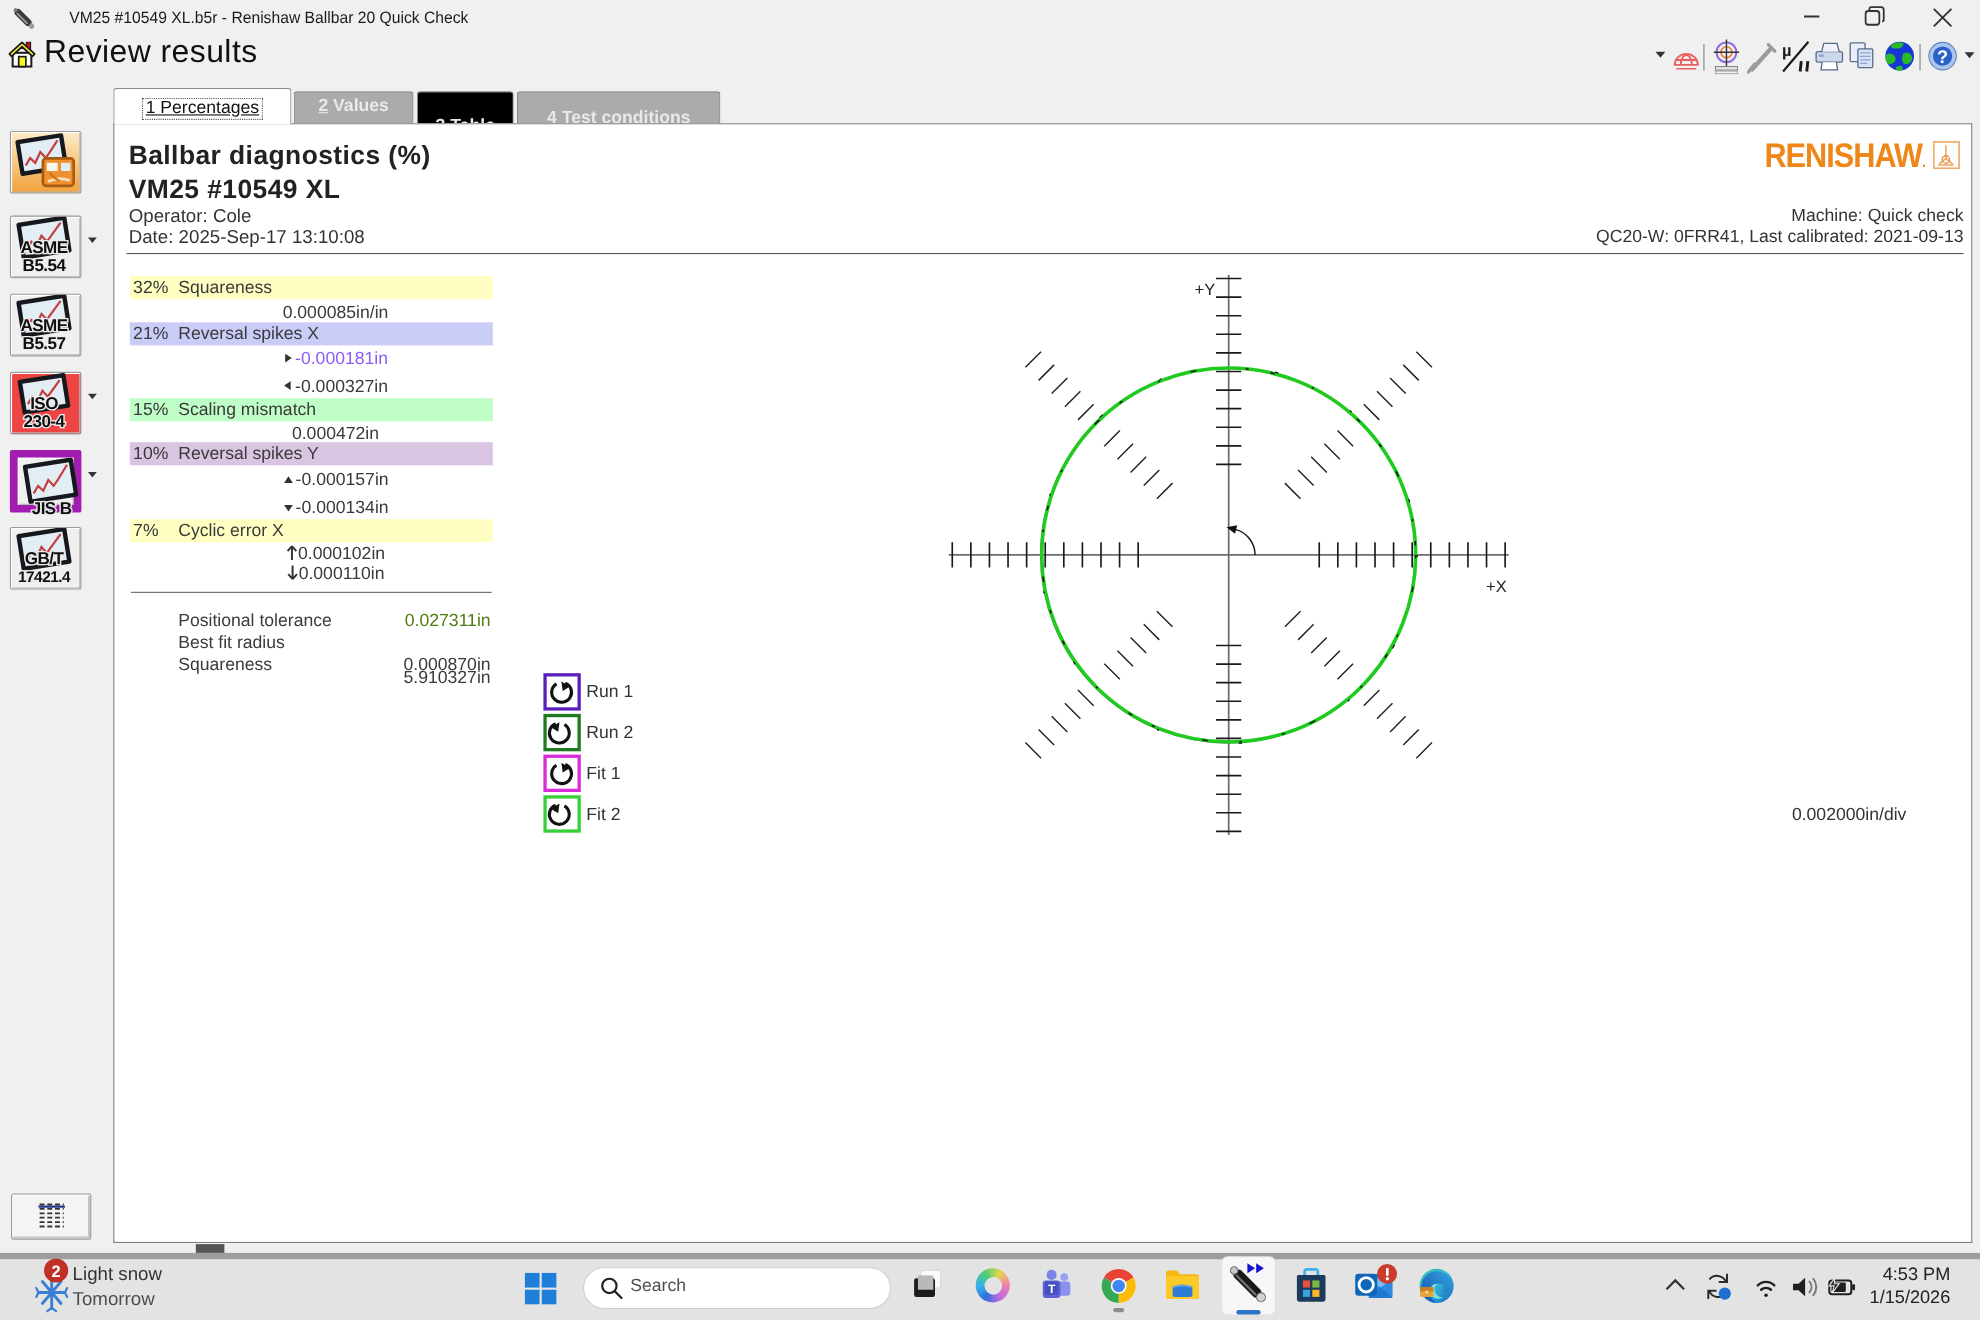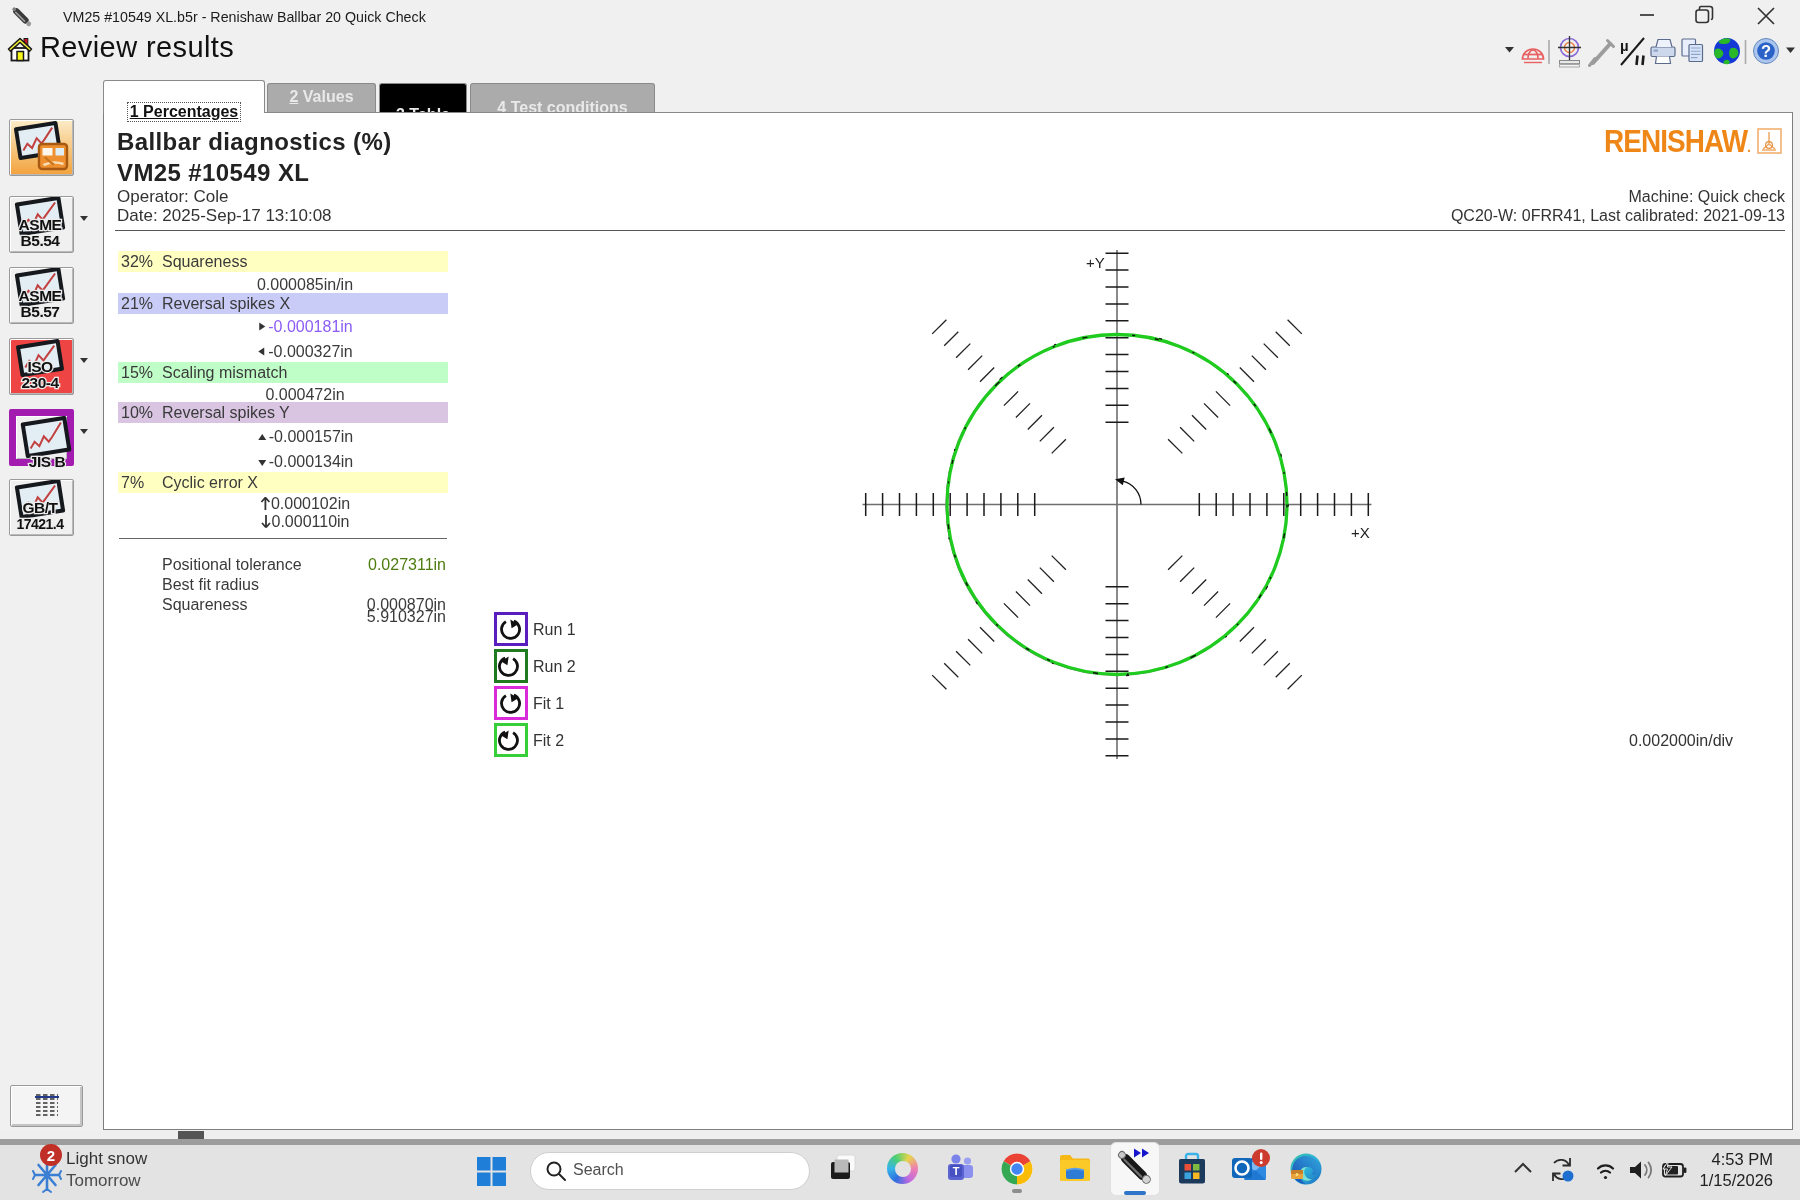--- a/index.html
+++ b/index.html
@@ -80,21 +80,21 @@
     <circle cx="266" cy="17" r="12.5" fill="#aac6ee" stroke="#6688bb" stroke-width="1"></circle>
     <circle cx="266" cy="17" r="8.8" fill="#2a62c8"></circle>
     <text x="266" y="23" font-family="Liberation Sans, sans-serif" font-size="16.5" font-weight="bold" fill="#fff" text-anchor="middle">?</text>
   </g>
   <path d="M286 13.5 l9 0 l-4.5 5.5 z" fill="#333"></path>
 </svg>
 
 <div class="abs" style="left:267px;top:83px;width:109px;height:29px;background:#ababab;border:1px solid #8a8a8a;border-bottom:none;border-radius:3px 3px 0 0;color:#e9e9e9;font-size:16px;font-weight:bold;text-align:center;padding-top:4px;"><span style="text-decoration:underline">2</span> Values</div>
 <div class="abs" style="left:379px;top:83px;width:88px;height:29px;background:#000000;border:1px solid #8a8a8a;border-bottom:none;border-radius:3px 3px 0 0;color:#e9e9e9;font-size:16px;font-weight:bold;text-align:center;padding-top:22px;"><span style="text-decoration:underline">3</span> Table</div>
 <div class="abs" style="left:470px;top:83px;width:185px;height:29px;background:#ababab;border:1px solid #8a8a8a;border-bottom:none;border-radius:3px 3px 0 0;color:#e9e9e9;font-size:16px;font-weight:bold;text-align:center;padding-top:15px;"><span style="text-decoration:underline">4</span> Test conditions</div>
-<div class="abs" style="left:103px;top:80px;width:162px;height:33px;background:#fff;border:1px solid #8a8a8a;border-bottom:none;border-radius:3px 3px 0 0;color:#111;font-size:16px;font-weight:bold;text-align:center;padding-top:22px;z-index:3;"><span style="border:1px dotted #555;padding:0 2px 1px 2px;"><span style="text-decoration:underline">1 Percentages</span></span></div>
+<div class="abs" style="left:103px;top:80px;width:162px;height:33px;background:#fff;border:1px solid #8a8a8a;border-bottom:none;border-radius:3px 3px 0 0;color:#111;font-size:16px;font-weight:normal;text-align:center;padding-top:9px;z-index:3;"><span style="border:1px dotted #555;padding:0 2px 1px 2px;"><span style="text-decoration:underline">1 Percentages</span></span></div>
 
 <div class="abs" style="left:103px;top:112px;width:1690px;height:1018px;background:#fff;border:1px solid #7e7e7e;border-top:1px solid #888;z-index:1;"></div>
 
 <div class="abs" style="left:9px;top:119px;width:65px;height:57px;background:linear-gradient(#fcecc8,#f2a23c);border:1px solid #9a9a9a;border-radius:2px;box-shadow:inset 1px 1px 0 #fff, inset -1px -1px 0 #b9b9b9;z-index:2;">
 <svg width="63" height="55" viewBox="0 0 63 55">
       <g transform="rotate(-9 28.0 20.5)">
       <rect x="6" y="4" width="44" height="33" rx="2" fill="#15181c"></rect>
       <rect x="10" y="8" width="36" height="25" fill="#e3edf4"></rect>
       <polyline points="12,28 17,22 21,27 27,18 31,24 35,20 44,10" fill="none" stroke="#c2403f" stroke-width="2"></polyline>
     </g>

